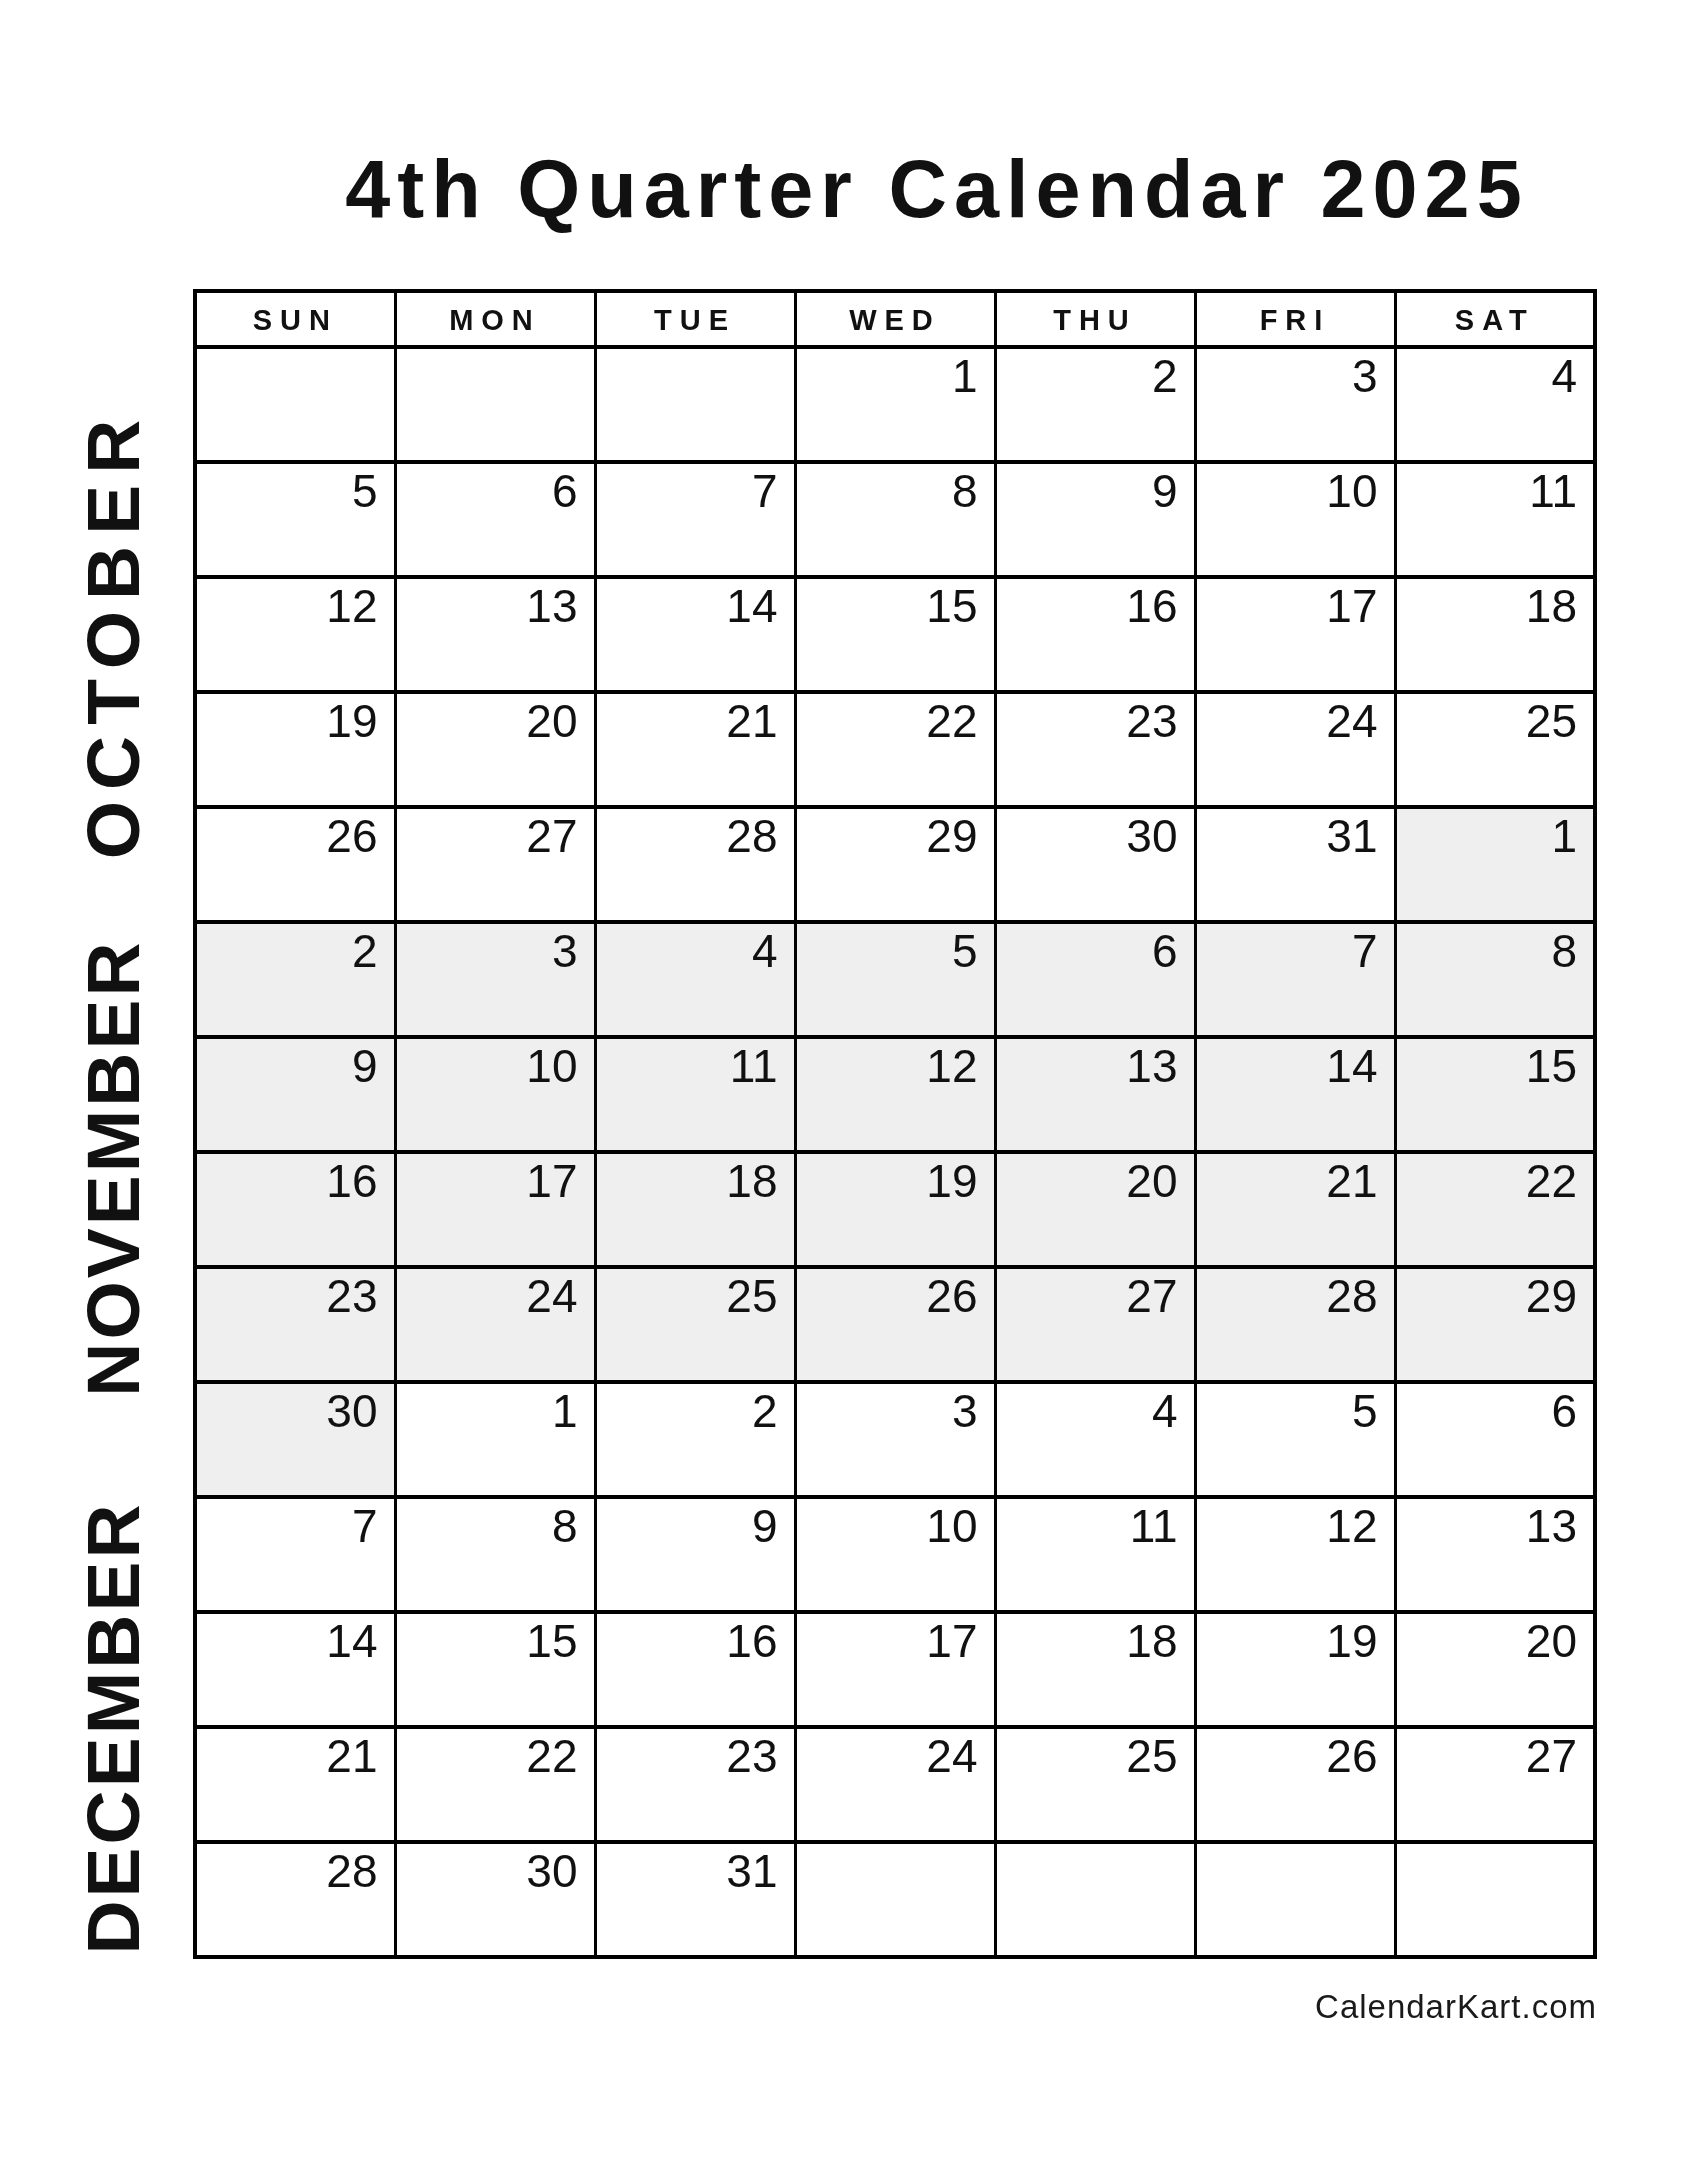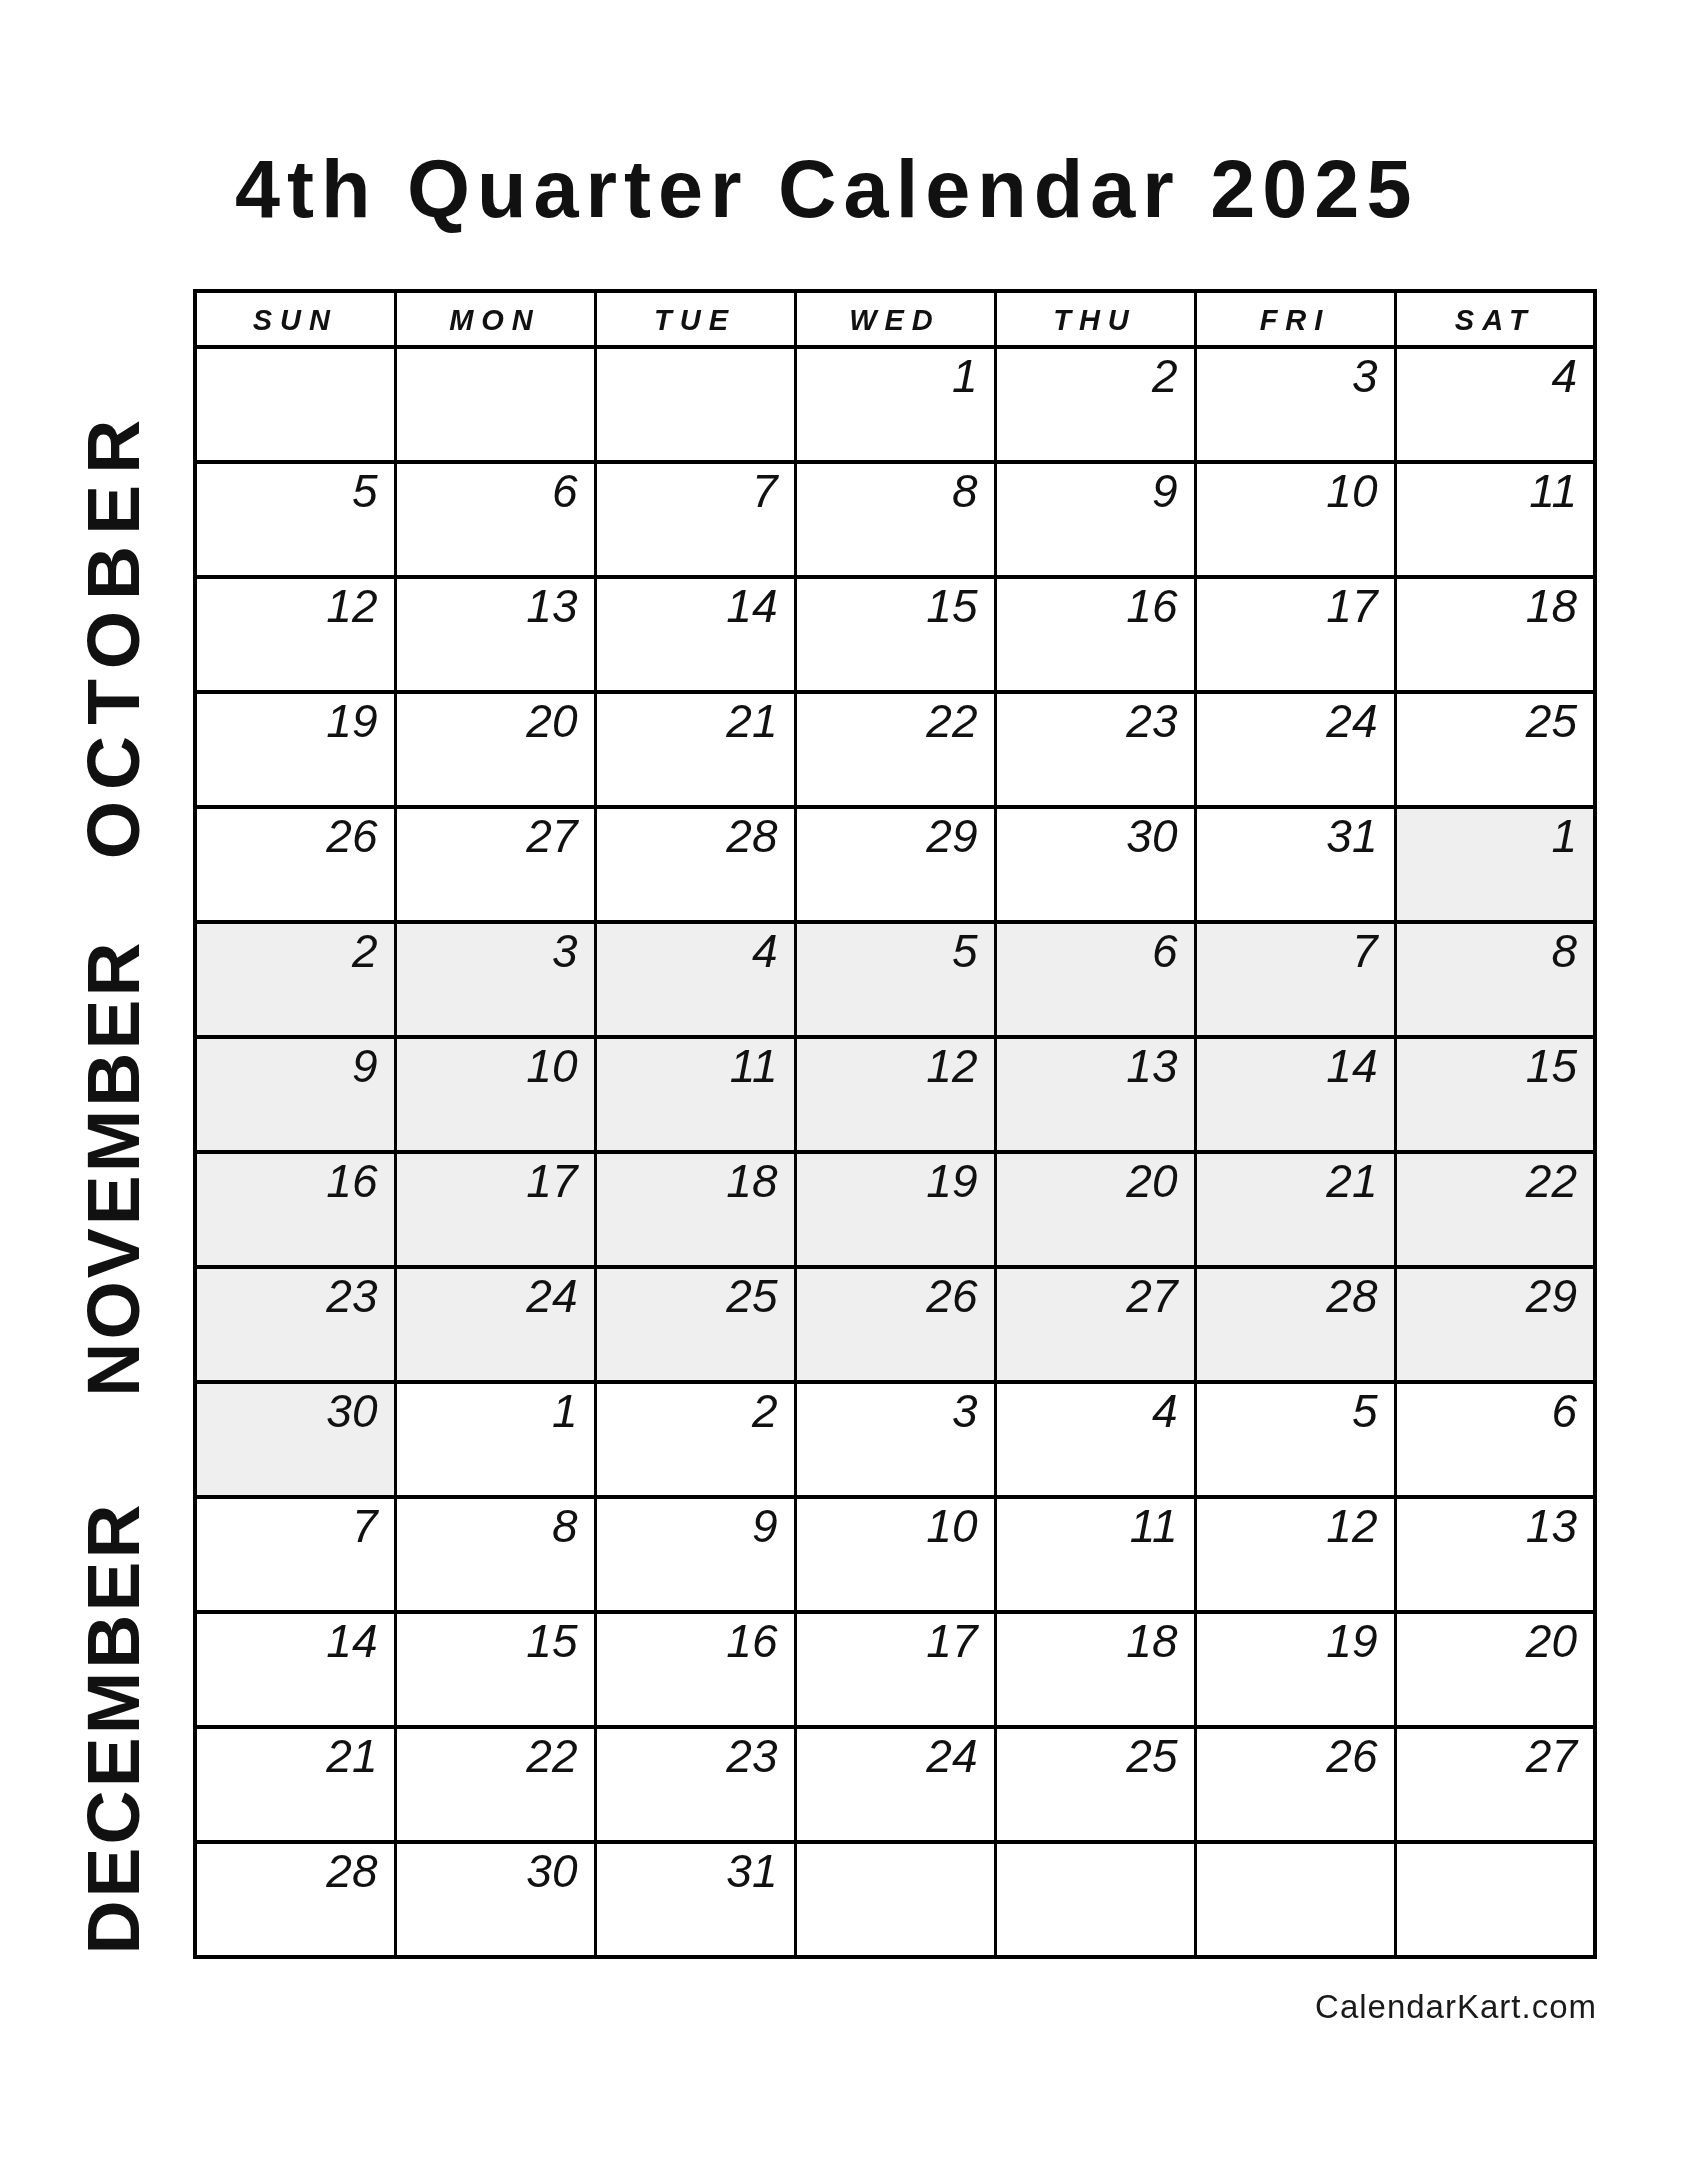--- a/index.html
+++ b/index.html
@@ -20,21 +20,21 @@
     --border: #000000;
     --ink: #111111;
   }
 
   .title {
     position: absolute;
     left: 193px;
     top: 149px;
     width: 1404px;
     margin: 0;
-    text-align: left;
+    text-align: center;
     transform: translateX(42px);
     font-size: 81px;
     font-weight: bold;
     letter-spacing: 7px;
     line-height: 1;
     color: var(--ink);
     white-space: nowrap;
   }
 
   .month-label {
@@ -52,21 +52,20 @@
   .month-label.dec { top: 1728px; letter-spacing: 3px; }
 
   table.cal {
     position: absolute;
     left: 193px;
     top: 289px;
     width: 1404px;
     table-layout: fixed;
     border-collapse: collapse;
     border: 4px solid var(--border);
-    font-style: italic;
   }
   table.cal th,
   table.cal td {
     border: 3px solid var(--border);
     border-top-width: 4px;
     border-bottom-width: 4px;
   }
   table.cal th {
     height: 50px;
     padding: 2px 0 0 0;

